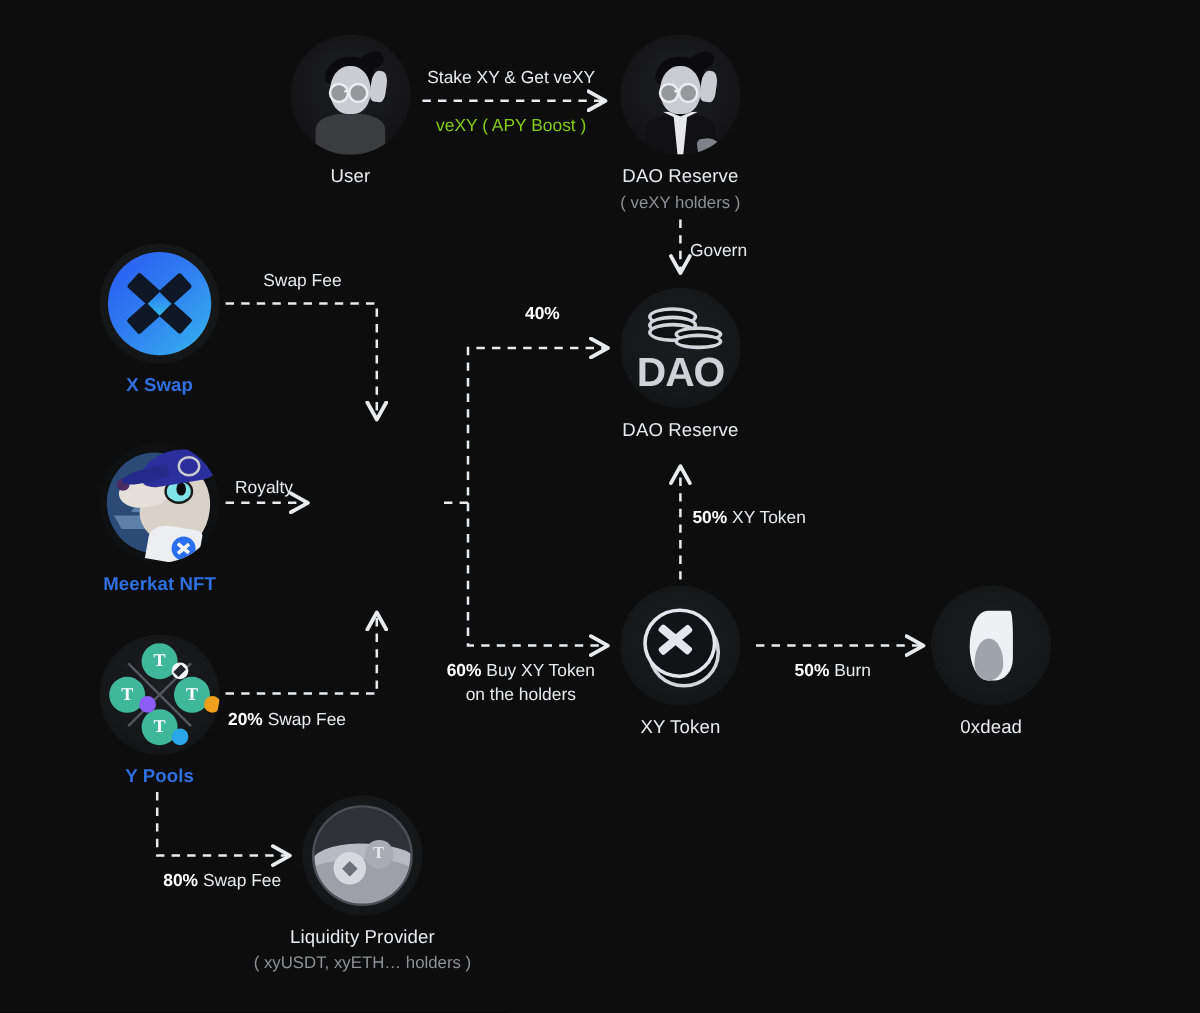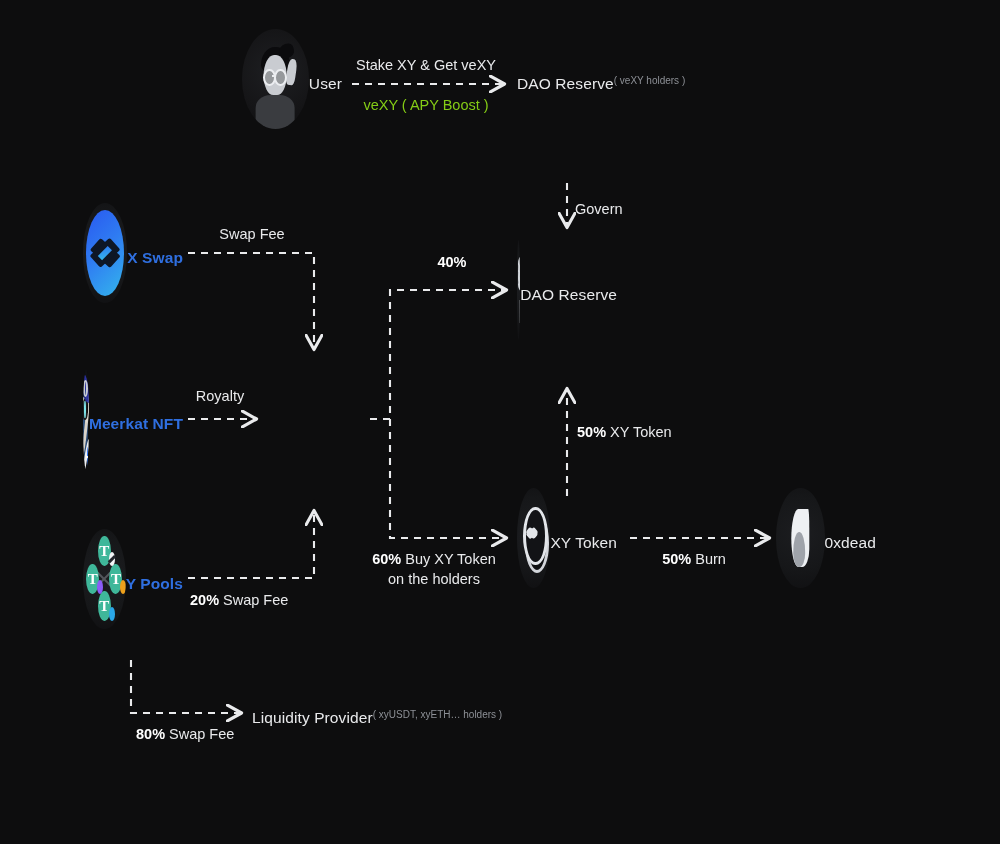--- a/index.html
+++ b/index.html
@@ -1,25 +1,25 @@
 <!DOCTYPE html>
 <html><head>
 <meta charset="utf-8">
 <style>
   html,body{margin:0;padding:0;background:#000;}
   body{font-family:"Liberation Sans","DejaVu Sans",sans-serif;}
   #stage{position:relative;width:1000px;height:844px;background:#0d0d0e;overflow:hidden;}
   #edges{position:absolute;inset:0;width:1000px;height:844px;pointer-events:none;}
 
-  .node{position:absolute;display:flex;flex-direction:row;align-items:center;}
+  .node{position:absolute;display:flex;flex-direction:column;align-items:center;}
   .disc{position:relative;border-radius:50%;overflow:hidden;display:flex;align-items:center;justify-content:center;}
   .disc.plain{background:radial-gradient(circle at 50% 45%, #1c1d20 0%, #161719 60%, #101012 100%);}
   .nlabel{margin-top:10px;font-size:15.5px;color:#e9eaec;letter-spacing:.1px;white-space:nowrap;}
   .nlabel.accent{color:#2f6fe0;font-weight:700;}
-  .nsub{margin-top:3px;font-size:10px;color:#8d9096;white-space:nowrap;}
+  .nsub{margin-top:3px;font-size:14px;color:#8d9096;white-space:nowrap;}
 
   .etext{position:absolute;font-size:14.5px;color:#e9eaec;white-space:nowrap;line-height:1.35;}
   .etext.muted{color:#84cc16;}
   .etext b{font-weight:700;color:#fff;}
   .etext.ctr{transform:translateX(-50%);text-align:center;}
 
   
   .av{width:100%;height:100%;position:relative;background:radial-gradient(circle at 50% 42%, #1e1f22 0%, #151517 62%, #0f0f11 100%);}
   .av .head{position:absolute;left:50%;top:26%;width:34%;height:40%;transform:translateX(-50%);background:#c9ccd1;border-radius:46% 46% 42% 42%/52% 52% 48% 48%;}
   .av .hair{position:absolute;left:50%;top:18%;width:42%;height:26%;transform:translateX(-50%);background:#0b0b0d;border-radius:50% 50% 38% 38%/70% 70% 30% 30%;}
@@ -277,21 +277,21 @@
     <div class="nsub">( xyUSDT, xyETH… holders )</div>
   </div>
 
   <div class="etext ctr" style="left:426px;top:56px;">Stake XY &amp; Get veXY</div>
   <div class="etext ctr muted" style="left:426px;top:96px;">veXY ( APY Boost )</div>
 
   <div class="etext" style="left:575px;top:200px;">Govern</div>
 
   <div class="etext ctr" style="left:252px;top:225px;">Swap Fee</div>
 
-  <div class="etext ctr" style="left:220px;top:387px;">Royalty</div>
+  <div class="etext ctr" style="left:220px;top:398px;">Royalty</div>
 
   <div class="etext" style="left:190px;top:591px;">
     <b>20%</b>
     <span>Swap Fee</span>
   </div>
 
   <div class="etext" style="left:136px;top:725px;">
     <b>80%</b>
     <span>Swap Fee</span>
   </div>

